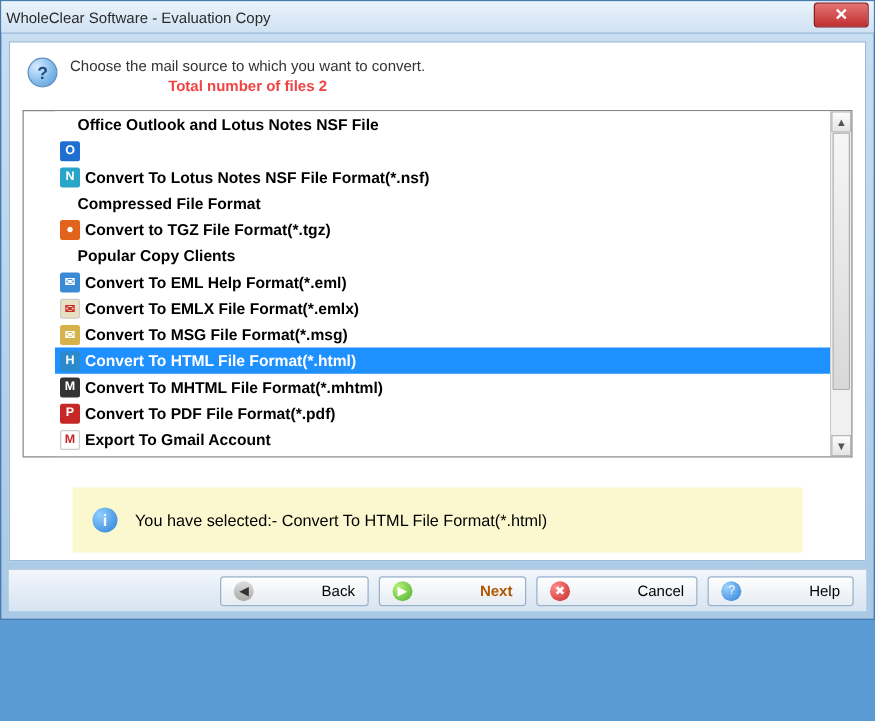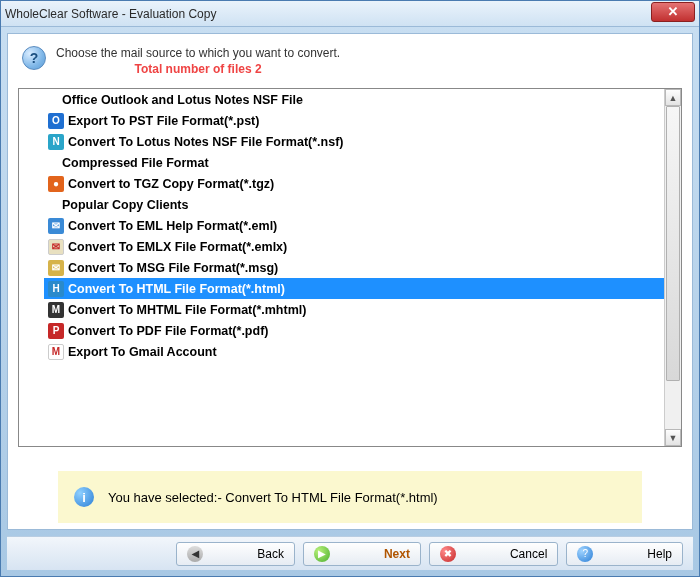--- a/index.html
+++ b/index.html
@@ -7,21 +7,21 @@
     font-family: "Segoe UI", Tahoma, sans-serif;
     font-size: 12px;
     background: #5a9bd4;
     width: 700px;
     height: 577px;
     overflow: hidden;
     position: relative;
   }
   .window {
     width: 700px;
-    height: 577px;
+    height: 496px;
     background: linear-gradient(#c9dff2, #a8c8e4);
     border: 1px solid #4a7bb0;
     display: flex;
     flex-direction: column;
   }
   .titlebar {
     height: 26px;
     background: linear-gradient(#eaf3fb, #cfe2f3);
     display: flex;
     align-items: center;
@@ -186,30 +186,29 @@
         <div>Choose the mail source to which you want to convert.</div>
         <div class="hdr-sub">Total number of files 2</div>
       </div>
     </div>
 
     <div class="list-wrap">
       <div class="list" id="list">
           <div class="row hdr-row">Office Outlook and Lotus Notes NSF File</div>
           <div class="row">
             <span class="ico" style="background: rgb(31, 111, 209); color: rgb(255, 255, 255);">O</span>
-            <span>Export To PST File Format(*.pst)</span>
           </div>
           <div class="row">
             <span class="ico" style="background: rgb(42, 165, 201); color: rgb(255, 255, 255);">N</span>
             <span>Convert To Lotus Notes NSF File Format(*.nsf)</span>
           </div>
           <div class="row hdr-row">Compressed File Format</div>
           <div class="row">
             <span class="ico" style="background: rgb(226, 100, 28); color: rgb(255, 255, 255);">●</span>
-            <span>Convert to TGZ Copy Format(*.tgz)</span>
+            <span>Convert to TGZ File Format(*.tgz)</span>
           </div>
           <div class="row hdr-row">Popular Copy Clients</div>
           <div class="row">
             <span class="ico" style="background: rgb(58, 138, 214); color: rgb(255, 255, 255);">✉</span>
             <span>Convert To EML Help Format(*.eml)</span>
           </div>
           <div class="row">
             <span class="ico" style="background: rgb(232, 224, 192); color: rgb(198, 40, 40); border: 1px solid rgb(204, 204, 204);">✉</span>
             <span>Convert To EMLX File Format(*.emlx)</span>
           </div>

